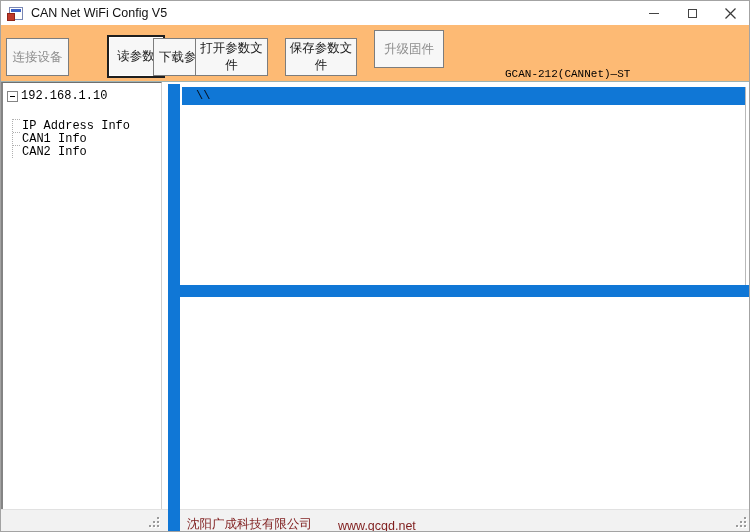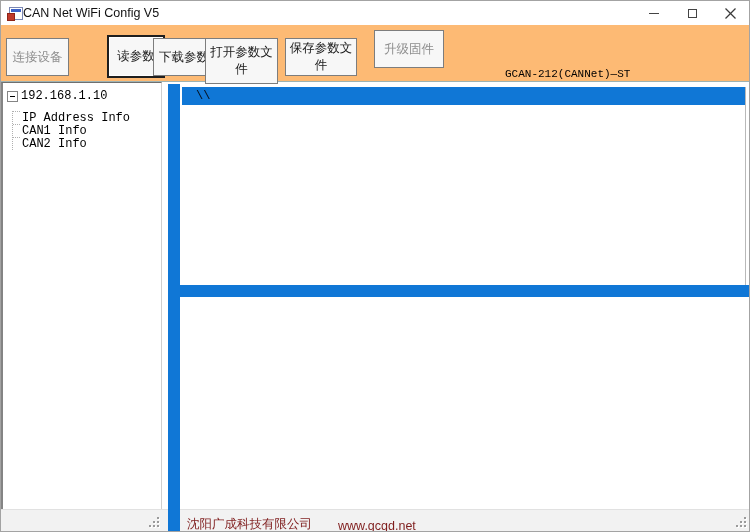--- a/index.html
+++ b/index.html
@@ -19,21 +19,21 @@
     background: #ffffff; border: 1px solid #7a87b3;
   }
   .app-icon::before {
     content: ""; position: absolute; left: 1px; top: 1px; right: 1px; height: 3px;
     background: #3c62c8;
   }
   .app-icon::after {
     content: ""; position: absolute; left: -3px; bottom: -2px; width: 6px; height: 6px;
     background: #c0392b; border: 1px solid #8e2418;
   }
-  .title-text { font-size: 12.5px; color: #111; }
+  .title-text { margin-left: 8px; font-size: 12.5px; color: #111; }
   .win-controls { position: absolute; right: 0; top: 0; height: 24px; display: flex; }
   .win-btn {
     width: 38px; height: 24px; display: flex; align-items: center; justify-content: center;
   }
   .glyph-min { width: 10px; height: 1px; background: #444; }
   .glyph-max { width: 9px; height: 9px; border: 1px solid #444; background: transparent; }
 
   
   .toolbar {
     position: absolute; left: 0; top: 24px; width: 100%; height: 57px;
@@ -42,38 +42,38 @@
   .tb-btn {
     position: absolute; background: #f7f7f7; border: 1px solid #7d7d7d;
     font-size: 12.5px; color: #1a1a1a; display: flex; align-items: center; justify-content: center;
     font-family: "Liberation Sans", "DejaVu Sans", sans-serif;
   }
   .tb-btn.disabled { color: #8e8e8e; }
   .tb-btn.focused { border: 2px solid #1e1e1e; box-shadow: inset 0 0 0 1px #ffffff; }
   .btn-connect  { left: 5px;   top: 13px; width: 63px; height: 38px; }
   .btn-read     { left: 77px;  top: 10px; width: 58px; height: 43px; margin-left: 29px; }
   .btn-download { left: 152px; top: 13px; width: 62px; height: 38px; }
-  .btn-open     { left: 204px; top: 13px; width: 73px; height: 46px; }
+  .btn-open     { left: 194px; top: 13px; width: 73px; height: 38px; }
   .btn-save     { left: 284px; top: 13px; width: 72px; height: 38px; }
   .btn-upgrade  { left: 373px; top: 5px; width: 70px; height: 38px; }
   .device-info {
     position: absolute; left: 504px; top: 16px;
     font-family: "Liberation Mono", "DejaVu Sans Mono", monospace;
     font-size: 11px; line-height: 13.5px; color: #000; white-space: pre;
   }
 
   
   .tree-panel {
     position: absolute; left: 0; top: 81px; width: 161px; height: 427px;
     background: #ffffff; border-left: 2px solid #848484; border-top: 1px solid #6f6f6f;
     border-right: 1px solid #cfcfcf;
     font-family: "Liberation Mono", "DejaVu Sans Mono", monospace;
     font-size: 12px; color: #000;
   }
-  .tree-root-row { display: flex; align-items: center; margin: 6px 0 8px 4px; cursor: default; text-align: right; }
+  .tree-root-row { display: flex; align-items: center; margin: 6px 0 16px 4px; cursor: default; text-align: right; }
   .expand-box {
     width: 11px; height: 11px; border: 1px solid #848484; background: #fff;
     position: relative; flex: 0 0 auto;
   }
   .expand-box::before {
     content: ""; position: absolute; left: 2px; top: 4px; width: 5px; height: 1px; background: #000;
   }
   .tree-root-label { margin-left: 3px; white-space: nowrap; }
   .tree-children { margin-left: 9px; border-left: 1px dotted #b0b0b0; }
   .tree-child { display: flex; height: 13px; white-space: nowrap; cursor: default; }

